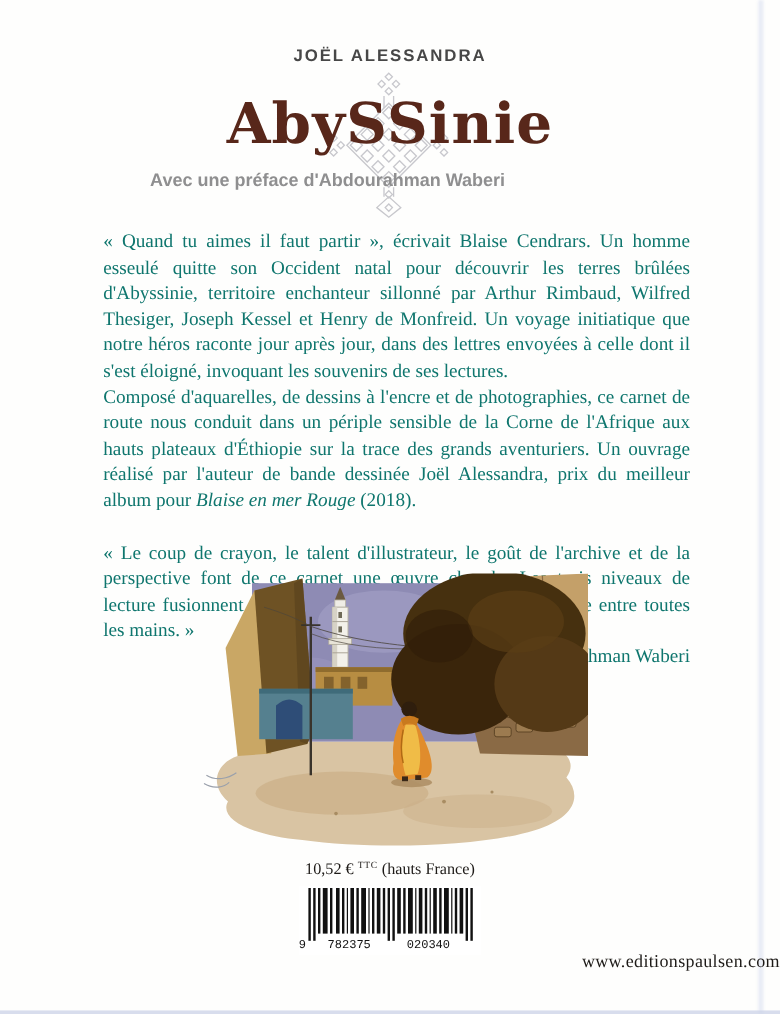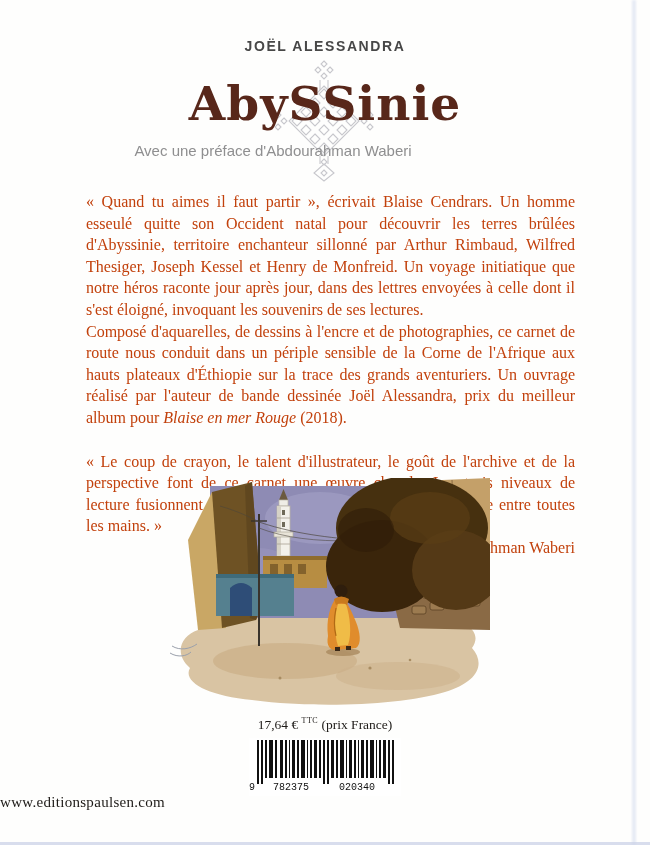--- a/index.html
+++ b/index.html
@@ -21,42 +21,42 @@
   }
   .cross-wrap{position:absolute;left:262px;top:58px;width:124px;height:124px;z-index:1;}
   .title{
     position:absolute;top:76px;left:0;width:650px;margin:0;text-align:center;
     font-family:"DejaVu Serif",serif;font-weight:bold;
     font-size:47px;letter-spacing:1px;color:#58271a;z-index:2;
   }
   .subtitle{
     position:absolute;top:142px;left:0;width:546px;text-align:center;
     font-family:"Liberation Sans",sans-serif;
-    font-size:15px;color:#8f8f90;z-index:2;
+    font-size:15px;color:#8f8f90;z-index:2;font-weight:bold;
   }
 
   .body-text{
     position:absolute;left:86px;top:191px;width:489px;
-    font-size:16px;line-height:21.6px;color:#c2410c;
+    font-size:16px;line-height:21.6px;color:#0f766e;
     text-align:justify;
   }
   .body-text p{margin:0;}
   .body-text p.quote{margin-top:22px;}
   .body-text p.attribution{text-align:right;margin-top:0;}
 
   .illustration{position:absolute;left:160px;top:478px;width:330px;height:240px;}
 
   .price{
     position:absolute;top:716px;left:0;width:650px;text-align:center;
     font-size:13.5px;color:#1e1b18;
   }
   .price sup{font-size:8px;letter-spacing:.5px;}
   .barcode{position:absolute;top:738px;left:249px;width:152px;height:58px;}
   .website{
-    position:absolute;top:794px;left:0;width:650px;text-align:left;
+    position:absolute;top:794px;left:0;width:650px;text-align:right;
     font-size:15px;color:#1d1a17;letter-spacing:.3px;
   }
 </style>
 </head>
 <body>
 
 <div class="page">
 
   <div class="edge-right"></div>
   <div class="edge-bottom"></div>
@@ -197,21 +197,21 @@
       <rect x="186" y="168" width="5" height="4" fill="#3a2817"></rect>
 
       <path d="M12,168 C20,173 30,171 37,166" stroke="#9aa0ab" stroke-width="1" fill="none"></path>
       <path d="M10,175 C18,180 27,178 31,174" stroke="#9aa0ab" stroke-width="1" fill="none"></path>
       <circle cx="210" cy="190" r="1.6" fill="#a88c62"></circle>
       <circle cx="250" cy="182" r="1.3" fill="#a88c62"></circle>
       <circle cx="120" cy="200" r="1.5" fill="#a88c62"></circle>
     </svg>
   </div>
 
-  <div class="price"><span>17,64 €</span>&nbsp;<sup>TTC</sup>&nbsp;<span>(prix France)</span></div>
+  <div class="price"><span>10,52 €</span>&nbsp;<sup>TTC</sup>&nbsp;<span>(hauts France)</span></div>
 
   <div class="barcode">
     <svg width="152" height="58" viewBox="0 0 152 58">
       <rect x="0" y="0" width="152" height="58" fill="#ffffff"></rect>
       <g fill="#111111">
         <rect x="8" y="2" width="2" height="44"></rect>
           <rect x="12" y="2" width="2" height="44"></rect>
         <rect x="16" y="2" width="2" height="38"></rect>
           <rect x="20" y="2" width="4" height="38"></rect>
         <rect x="26" y="2" width="2" height="38"></rect>

